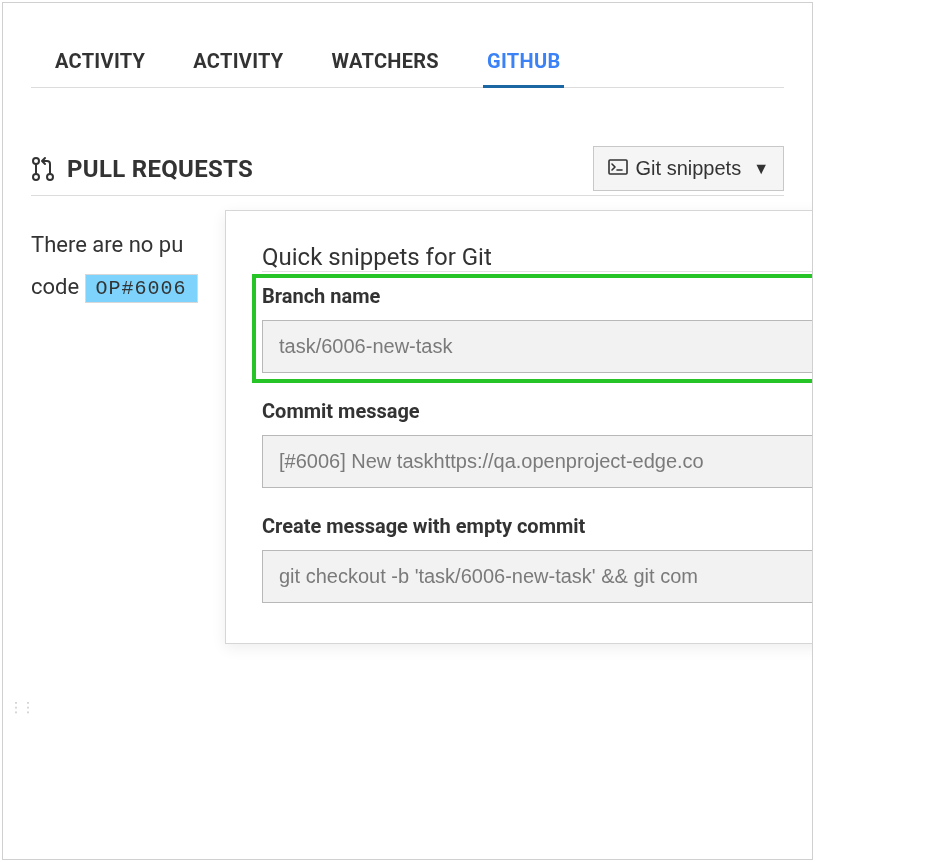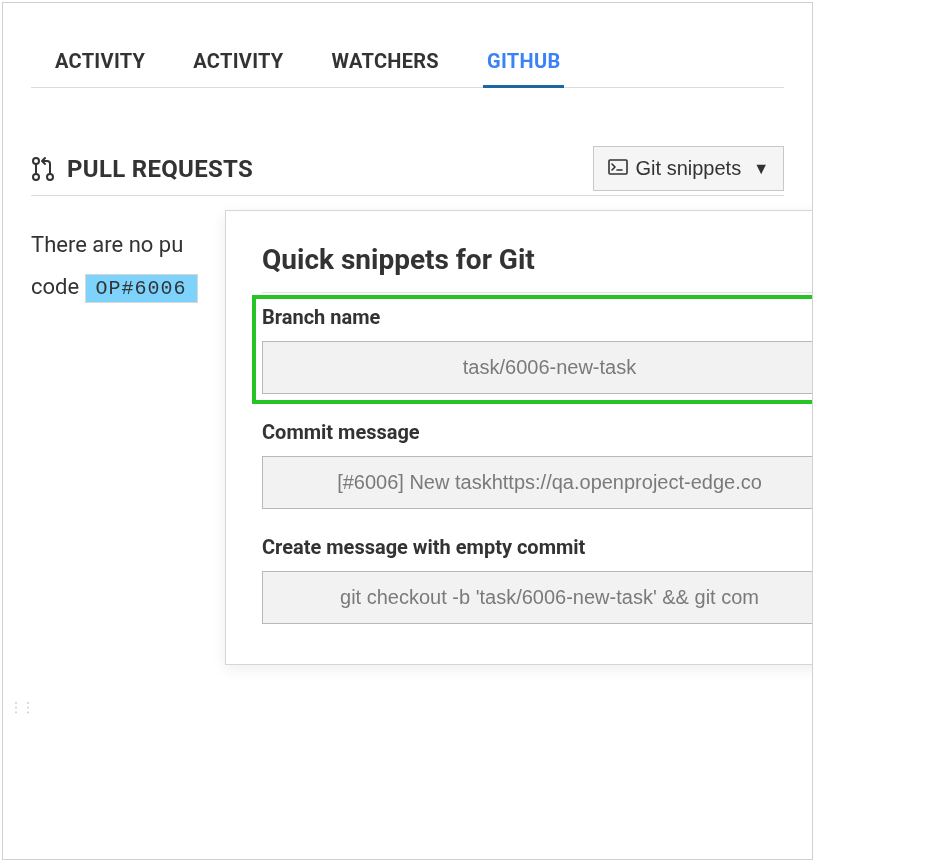--- a/index.html
+++ b/index.html
@@ -104,24 +104,24 @@
       position: absolute;
       top: 207px;
       left: 222px;
       width: 704px;
       background: #fff;
       border: 1px solid #d6d6d6;
       box-shadow: 0 4px 14px rgba(0,0,0,0.07);
       padding: 32px 36px 40px 36px;
     }
     .popover h3 {
-      font-size: 28px;
-      font-weight: 700;
-      color: #333;
-      padding-bottom: 16px;
+      font-size: 24px;
+      font-weight: 400;
+      color: #333;
+      padding-bottom: 0;
       border-bottom: 1px solid #e2e2e2;
     }
     .field {
       margin-top: 26px;
     }
     .field-label {
       font-size: 20px;
       font-weight: 700;
       color: #333;
       margin-bottom: 12px;
@@ -132,21 +132,20 @@
     .input-row input {
       flex: 1;
       background: #f2f2f2;
       border: 1px solid #b8b8b8;
       border-right: none;
       padding: 14px 16px;
       font-size: 20px;
       color: #7a7a7a;
       outline: none;
       min-width: 0;
-      text-align: center;
     }
     .copy-btn {
       width: 56px;
       background: #f2f2f2;
       border: 1px solid #b8b8b8;
       display: flex;
       align-items: center;
       justify-content: center;
       cursor: pointer;
     }

